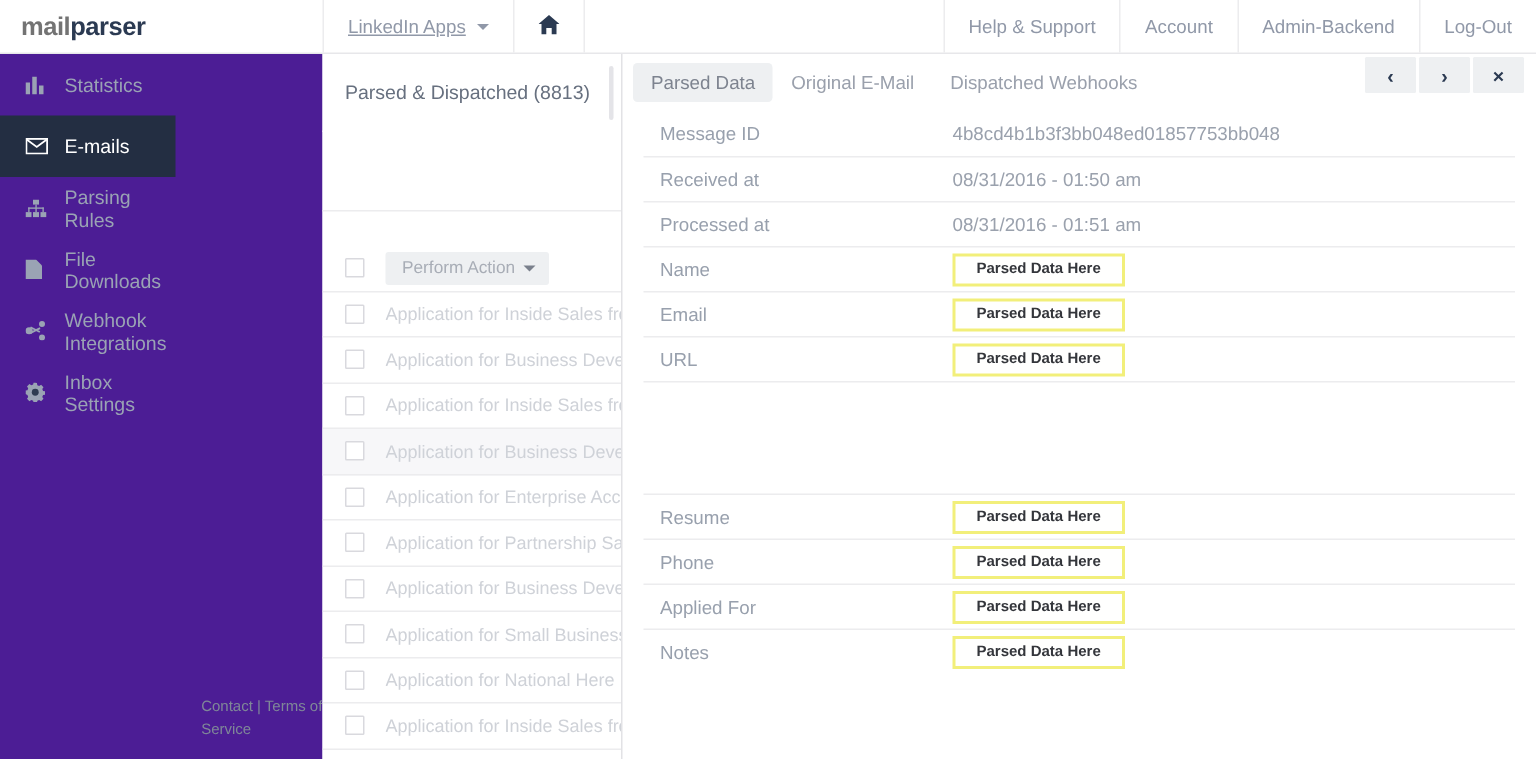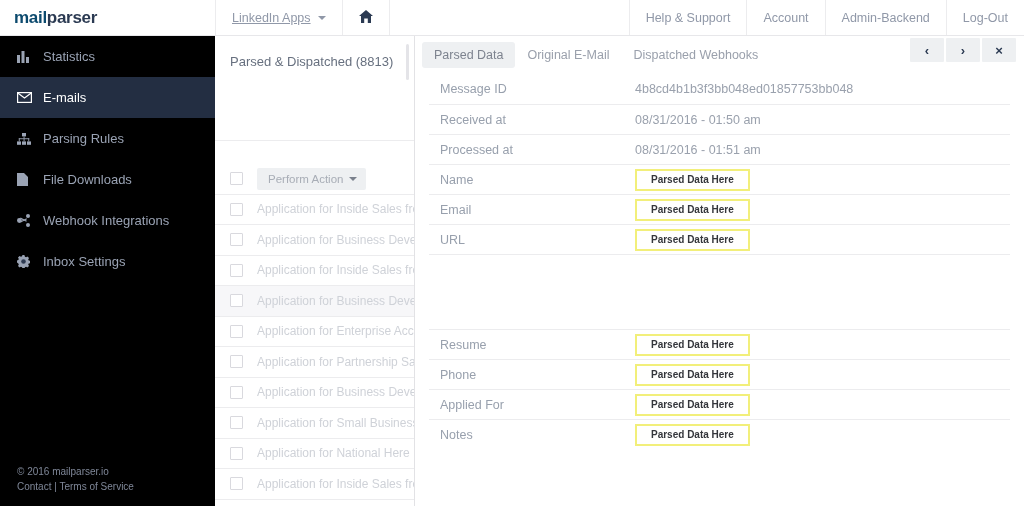--- a/index.html
+++ b/index.html
@@ -18,21 +18,21 @@
     background: #ffffff;
     border-bottom: 1px solid #e7e7ea;
     display: flex; align-items: stretch;
     position: relative; z-index: 30;
   }
   .brand {
     width: 215px; flex: 0 0 215px;
     display: flex; align-items: center; padding-left: 14px;
     font-size: 17px; font-weight: bold; letter-spacing: -0.3px;
   }
-  .brand .m1 { color: #0c4a6e; }
+  .brand .m1 { color: #737373; }
   .brand .m2 { color: #2b3a52; }
   .topbar-center { flex: 1 1 auto; display: flex; align-items: stretch; }
   .tb-item {
     display: flex; align-items: center; padding: 0 16px;
     font-size: 12.5px; color: #9098a8;
     border-right: 1px solid #ececee;
     white-space: nowrap; cursor: pointer;
   }
   .tb-item.first { border-left: 1px solid #ececee; text-decoration: underline; }
   .tb-spacer { flex: 1 1 auto; }
@@ -44,23 +44,23 @@
   .home-ico { color: #2b3a52; font-size: 13px; }
   .topbar-right { display: flex; align-items: stretch; }
   .topbar-right .tb-item { border-right: none; border-left: 1px solid #ececee; }
 
   
   .body { flex: 1 1 auto; display: flex; min-height: 0; }
 
   
   .sidebar {
     width: 215px; flex: 0 0 215px;
-    background: #000000;
+    background: #4c1d95;
     position: relative;
-    display: flex; flex-direction: column;
+    display: flex; flex-direction: row;
   }
   .nav { padding-top: 0; }
   .nav-item {
     height: 41px; display: flex; align-items: center;
     padding-left: 17px; color: #9aa3b4; font-size: 13px;
     cursor: pointer;
   }
   .nav-item.active { background: #232e42; color: #ffffff; }
   .nav-ico {
     width: 22px; flex: 0 0 22px; display: inline-flex;
@@ -273,21 +273,20 @@
               <path d="M6.5 0l1.1.3.3 1.5 1.2.5 1.3-.8.8.8.8.8-.8 1.3.5 1.2 1.5.3v2.2l-1.5.3-.5 1.2.8 1.3-1.6 1.6-1.3-.8-1.2.5-.3 1.5H5.4l-.3-1.5-1.2-.5-1.3.8-1.6-1.6.8-1.3-.5-1.2L0 7.6V5.4l1.3-.3.5-1.2-.8-1.3L2.6 1l1.3.8 1.2-.5L5.4 0z"></path>
               <circle cx="6.5" cy="6.5" r="2.3" fill="#2e3b52"></circle>
             </svg>
           </span>
           <span class="nav-label">Inbox Settings</span>
         </div>
 
       </div>
 
       <div class="side-footer">
-        <div>© 2016 mailparser.io</div>
         <div>
           <a href="#">Contact</a><span> | </span><a href="#">Terms of Service</a>
         </div>
       </div>
     </div>
 
     <div class="listcol">
       <div class="list-head">Parsed &amp; Dispatched (8813)</div>
       <div class="list-scroll"></div>
       <div class="list-subhead"></div>

